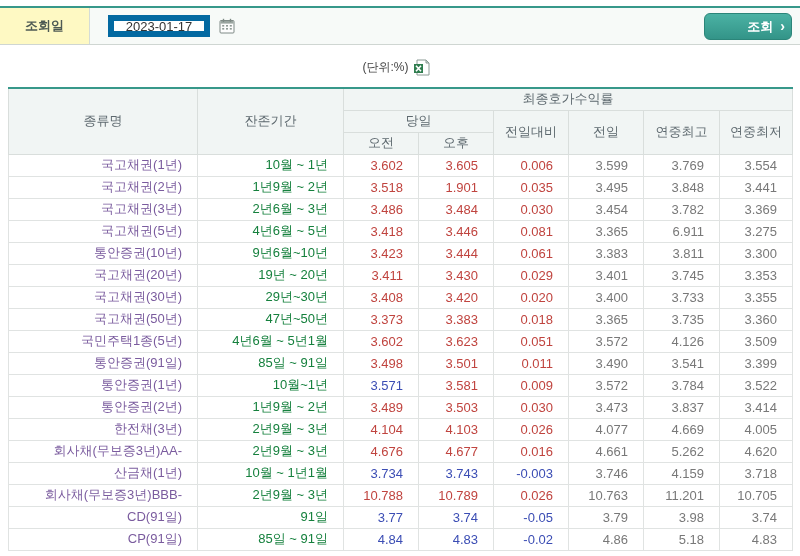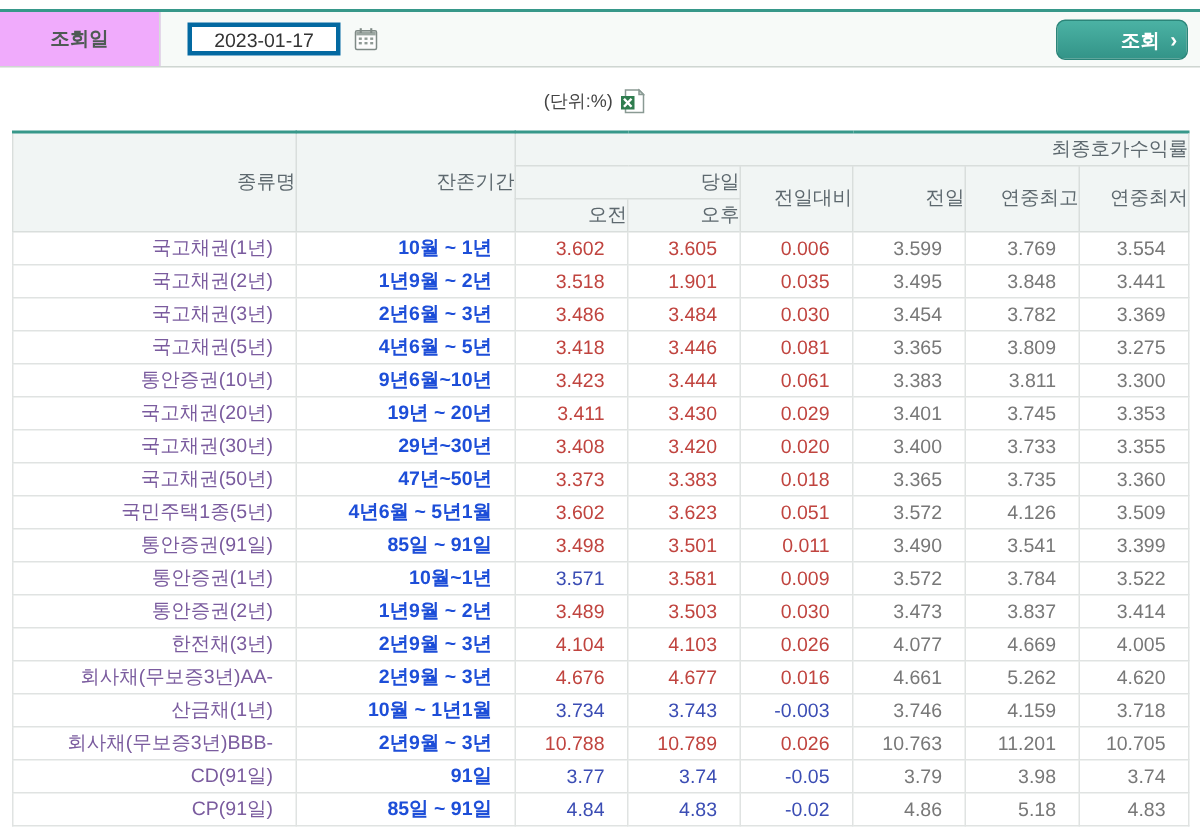--- a/index.html
+++ b/index.html
@@ -10,28 +10,28 @@
     background:#ffffff;
     overflow:hidden;
   }
   .topline { height:2px; background:var(--teal-dark,#37988a); margin-top:6px; }
   .formbar {
     height:37px; background:#f7faf8;
     border-bottom:1px solid #cfd6d2;
     position:relative; display:flex; align-items:center;
   }
   .label-cell {
-    width:107px; height:100%; background:#f0abfc;
+    width:90px; height:100%; background:#fef9c3;
     border-right:1px solid #d4dcd7;
     display:flex; align-items:center; justify-content:center;
     font-size:13px; font-weight:bold; color:#4e5a54;
   }
   .input-area { display:flex; align-items:center; margin-left:18px; gap:9px; }
   .date-input {
-    width:102px; height:22px; border:3px solid #0369a1; background:#fff;
+    width:102px; height:22px; border:6px solid #0369a1; background:#fff;
     font-size:13px; text-align:center; color:#333; font-family:"Liberation Sans",sans-serif;
   }
   .cal-icon { display:inline-flex; cursor:pointer; }
   .search-btn {
     position:absolute; right:8px; top:5px;
     width:88px; height:27px;
     background:linear-gradient(#4bb2a4, var(--teal,#339488));
     border:1px solid #2b8579; border-radius:6px;
     color:#fff; font-size:13px; font-weight:bold;
     display:flex; align-items:center; justify-content:center; gap:7px;
@@ -45,28 +45,28 @@
   .unit-label { font-size:12px; color:#444; }
   .excel-icon { display:inline-flex; cursor:pointer; }
   table.rates {
     border-collapse:collapse; table-layout:fixed;
     width:784px; margin:10px 8px 0 8px;
     border:1px solid #c9d0cd;
     border-top:2px solid var(--teal-dark,#37988a);
   }
   table.rates th {
     background:#f1f5f4; color:#5d686e; font-weight:normal;
-    font-size:13px; border:1px solid #d9dedc; height:22px; padding:0;text-align:right;
+    font-size:13px; border:1px solid #d9dedc; height:22px; padding:0;
   }
   table.rates td {
     border:1px solid #e0e3e2; height:22px; padding:0 15px 0 0;
     font-size:13px; text-align:right; background:#fff; white-space:nowrap; overflow:hidden;
   }
   td.c-name { text-align:left; padding:0 0 0 6px; color:var(--name-purple,#7a5b9e); }
-  td.c-period { text-align:center; padding:0; color:#1d4ed8;font-weight:bold; }
+  td.c-period { text-align:center; padding:0; color:#15803d; }
   td.up { color:var(--up,#c0443f); }
   td.down { color:var(--down,#3b4db4);margin-top:32px; }
   td.neutral { color:#787878; }
 </style>
 </head>
 <body>
 
 <div class="topline"></div>
 
 <div class="formbar">
@@ -170,21 +170,21 @@
         <td class="c-num neutral">3.782</td>
         <td class="c-num neutral">3.369</td>
       </tr>
       <tr>
         <td class="c-name">국고채권(5년)</td>
         <td class="c-period">4년6월 ~ 5년</td>
         <td class="c-num up">3.418</td>
         <td class="c-num up">3.446</td>
         <td class="c-num up">0.081</td>
         <td class="c-num neutral">3.365</td>
-        <td class="c-num neutral">3.809</td>
+        <td class="c-num neutral">6.911</td>
         <td class="c-num neutral">3.275</td>
       </tr>
       <tr>
         <td class="c-name">통안증권(10년)</td>
         <td class="c-period">9년6월~10년</td>
         <td class="c-num up">3.423</td>
         <td class="c-num up">3.444</td>
         <td class="c-num up">0.061</td>
         <td class="c-num neutral">3.383</td>
         <td class="c-num neutral">3.811</td>

